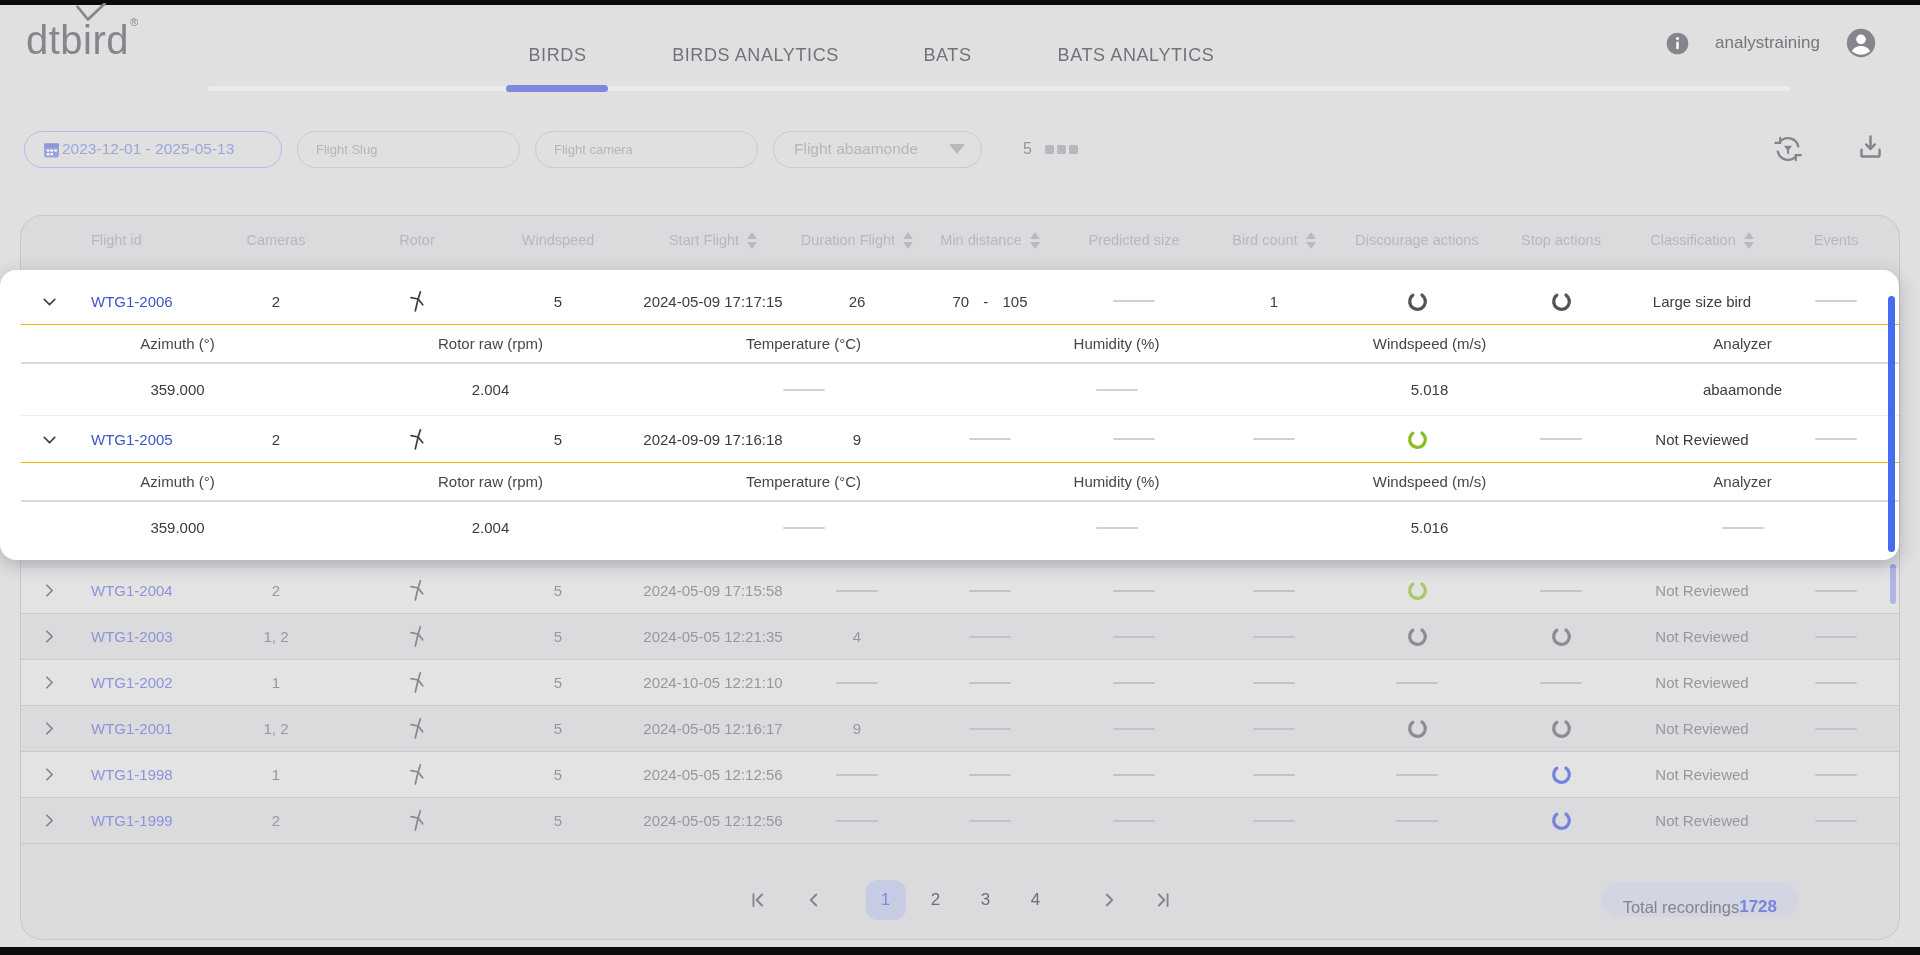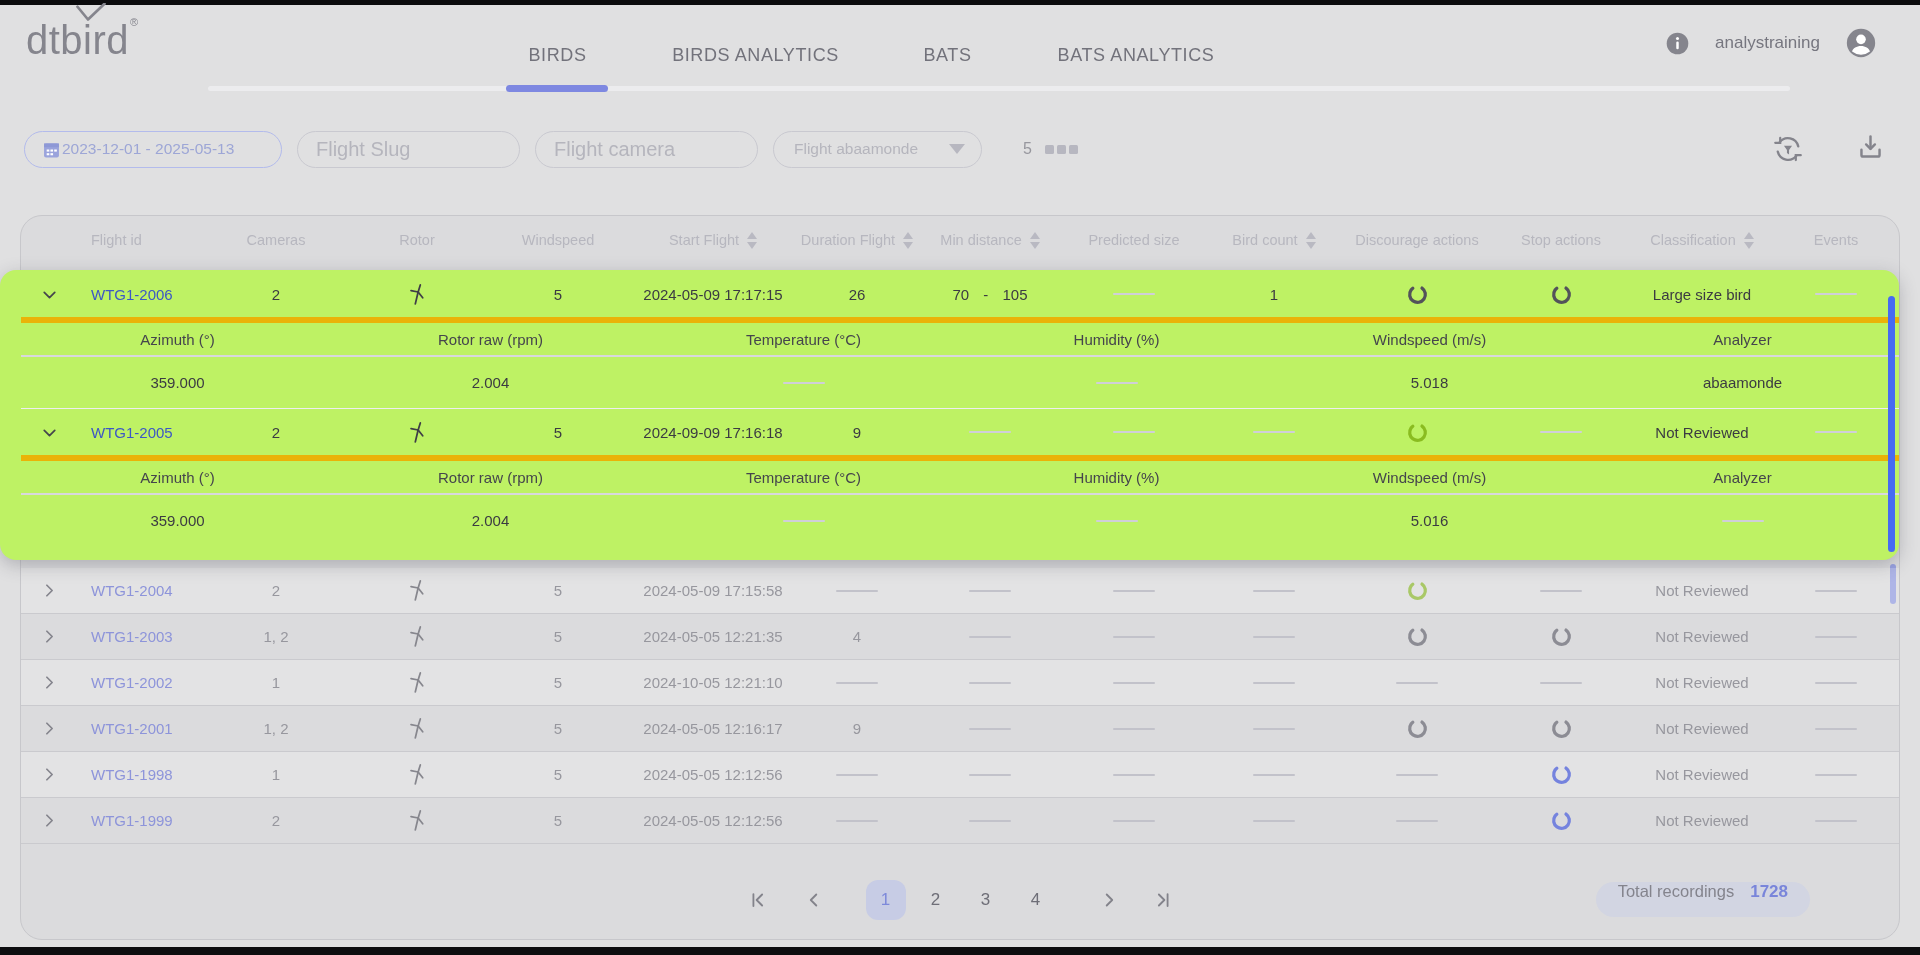--- a/index.html
+++ b/index.html
@@ -29,21 +29,21 @@
   .filters{position:absolute;left:24px;top:130px;height:38px;display:flex;align-items:center;gap:15px}
   .pill{height:37px;border-radius:19px;display:flex;align-items:center;font-size:15.5px;background:transparent}
   .pill.blue{border:1.5px solid #b3bbec}
   .pill.gray{border:1.5px solid #c9c9d0}
   .sel{justify-content:space-between;padding:0 16px 0 20px;cursor:pointer}
   .sel .caret{width:0;height:0;border-left:8px solid transparent;border-right:8px solid transparent;border-top:10px solid #9aa3dc}
   .sel.gray .caret{border-top-color:#b7b7c0}
   .wind-farm{width:204px;color:#a3a3af}
   .date-pill{width:258px;padding:0 16px;color:#9da6d6;cursor:pointer}
   .f-input{width:223px;height:37px;border-radius:19px;border:1.5px solid #c9c9d0;background:transparent;
-           padding:0 18px;font-size:20px;font-family:inherit;color:#8a8a92;outline:none}
+           padding:0 18px;font-size:13px;font-family:inherit;color:#8a8a92;outline:none}
   .f-input::placeholder{color:#b5b5bd}
   .flight-analyzed{width:209px;color:#b5b5bd}
   .filter-count{margin-left:26px;display:flex;align-items:center;gap:13px}
   .filter-count .num{font-size:16px;color:#97979e}
   .sq{display:flex;gap:3px;cursor:pointer}
   .sq i{display:block;width:9px;height:9px;background:#b7b7c0;border-radius:1.5px}
   .icon-btn{position:absolute;top:131px;cursor:pointer}
   .reset-btn{left:1770px}
   .download-btn{left:1855px}
 
@@ -59,48 +59,48 @@
   .sort .up{border-bottom:7px solid #b9b9c2}
   .sort .down{border-top:7px solid #b9b9c2}
 
   .cell{display:flex;align-items:center;justify-content:center;white-space:nowrap}
   .cell.left{justify-content:flex-start;padding-left:14px}
   .dash{display:block;width:42px;height:2px;border-radius:1px}
   .mind{word-spacing:10px}
   .flink{text-decoration:none;font-weight:500;cursor:pointer}
 
   
-  .spotlight{position:absolute;left:-21px;top:54px;width:1899px;height:290px;background:#bef264;
-             border-radius:16px;box-shadow:0 5px 18px rgba(55,55,70,.28);padding:1px 0 0 21px;z-index:5}
+  .spotlight{position:absolute;left:-21px;top:54px;width:1899px;height:290px;background:#ffffff;
+             border-radius:16px;box-shadow:0 5px 18px rgba(55,55,70,.28);padding:8px 0 0 21px;z-index:5}
   .spotlight .trow{height:46px;font-size:15px;color:#3b3b42}
   .spotlight .flink{color:#3c57c5}
   .block + .block{border-top:1px solid #ededf1}
   .detail-grid{display:grid;grid-template-columns:repeat(6,1fr);align-items:center;text-align:center}
-  .detail-head{height:40px;font-size:15px;color:#45454c;border-bottom:2px solid #d8d8dd;border-top:6px solid #eab308}
+  .detail-head{height:40px;font-size:15px;color:#45454c;border-bottom:2px solid #d8d8dd;border-top:1px solid #eab308}
   .detail-vals{height:51px;font-size:15px;color:#3b3b42}
   .dcell{display:flex;justify-content:center;align-items:center}
   .scroll-thumb{position:absolute;right:4px;top:26px;width:7px;height:256px;background:#466af2;border-radius:4px;cursor:grab}
   .scroll-thumb-dim{position:absolute;right:3px;top:348px;width:6px;height:40px;background:#98a1e0;border-radius:3px;cursor:grab}
 
   
   .dim-rows{position:absolute;left:0;top:352px;width:100%}
   .dim-rows .trow{height:46px;font-size:15px;color:#97979e;border-bottom:1px solid #cacace;cursor:pointer}
   .dim-rows .trow:nth-child(odd){background:rgba(255,255,255,.22)}
   .dim-rows .flink{color:#8d94da}
 
   
   .pagination{position:absolute;left:0;top:660px;width:100%;height:48px;display:flex;align-items:center;justify-content:center}
   .pg{width:40px;height:40px;display:flex;align-items:center;justify-content:center;font-size:17px;color:#6e6e77;cursor:pointer;border-radius:12px}
   .pg.num{margin-left:10px}
   .pg.gap-l{margin-left:30px}
   .pg.active{background:#c7cce5;color:#7d89da}
   .pg.arrow{margin:0 2px}
   .pg.next{margin-left:33px}
-  .total-pill{position:absolute;right:89px;top:666px;height:35px;border-radius:18px;background:#d2d5e2;
-              display:flex;align-items:flex-start;gap:16px;padding:0 22px}
+  .total-pill{position:absolute;right:100px;top:666px;height:35px;border-radius:18px;background:#d2d5e2;
+              display:flex;align-items:flex-end;padding:0 22px}
   .total-pill .lbl{font-size:16.5px;color:#84848d}
   .total-pill .val{font-size:17px;font-weight:700;color:#7985da}
 </style>
 </head>
 <body>
 
 <div class="top-edge"></div>
 
 <div class="logo">
   <span>dtb</span><span class="iwrap"><span>i</span><svg width="34" height="18" viewBox="0 0 20 12" fill="none" stroke="#85858d" stroke-width="1.8" stroke-linecap="round" stroke-linejoin="round">

